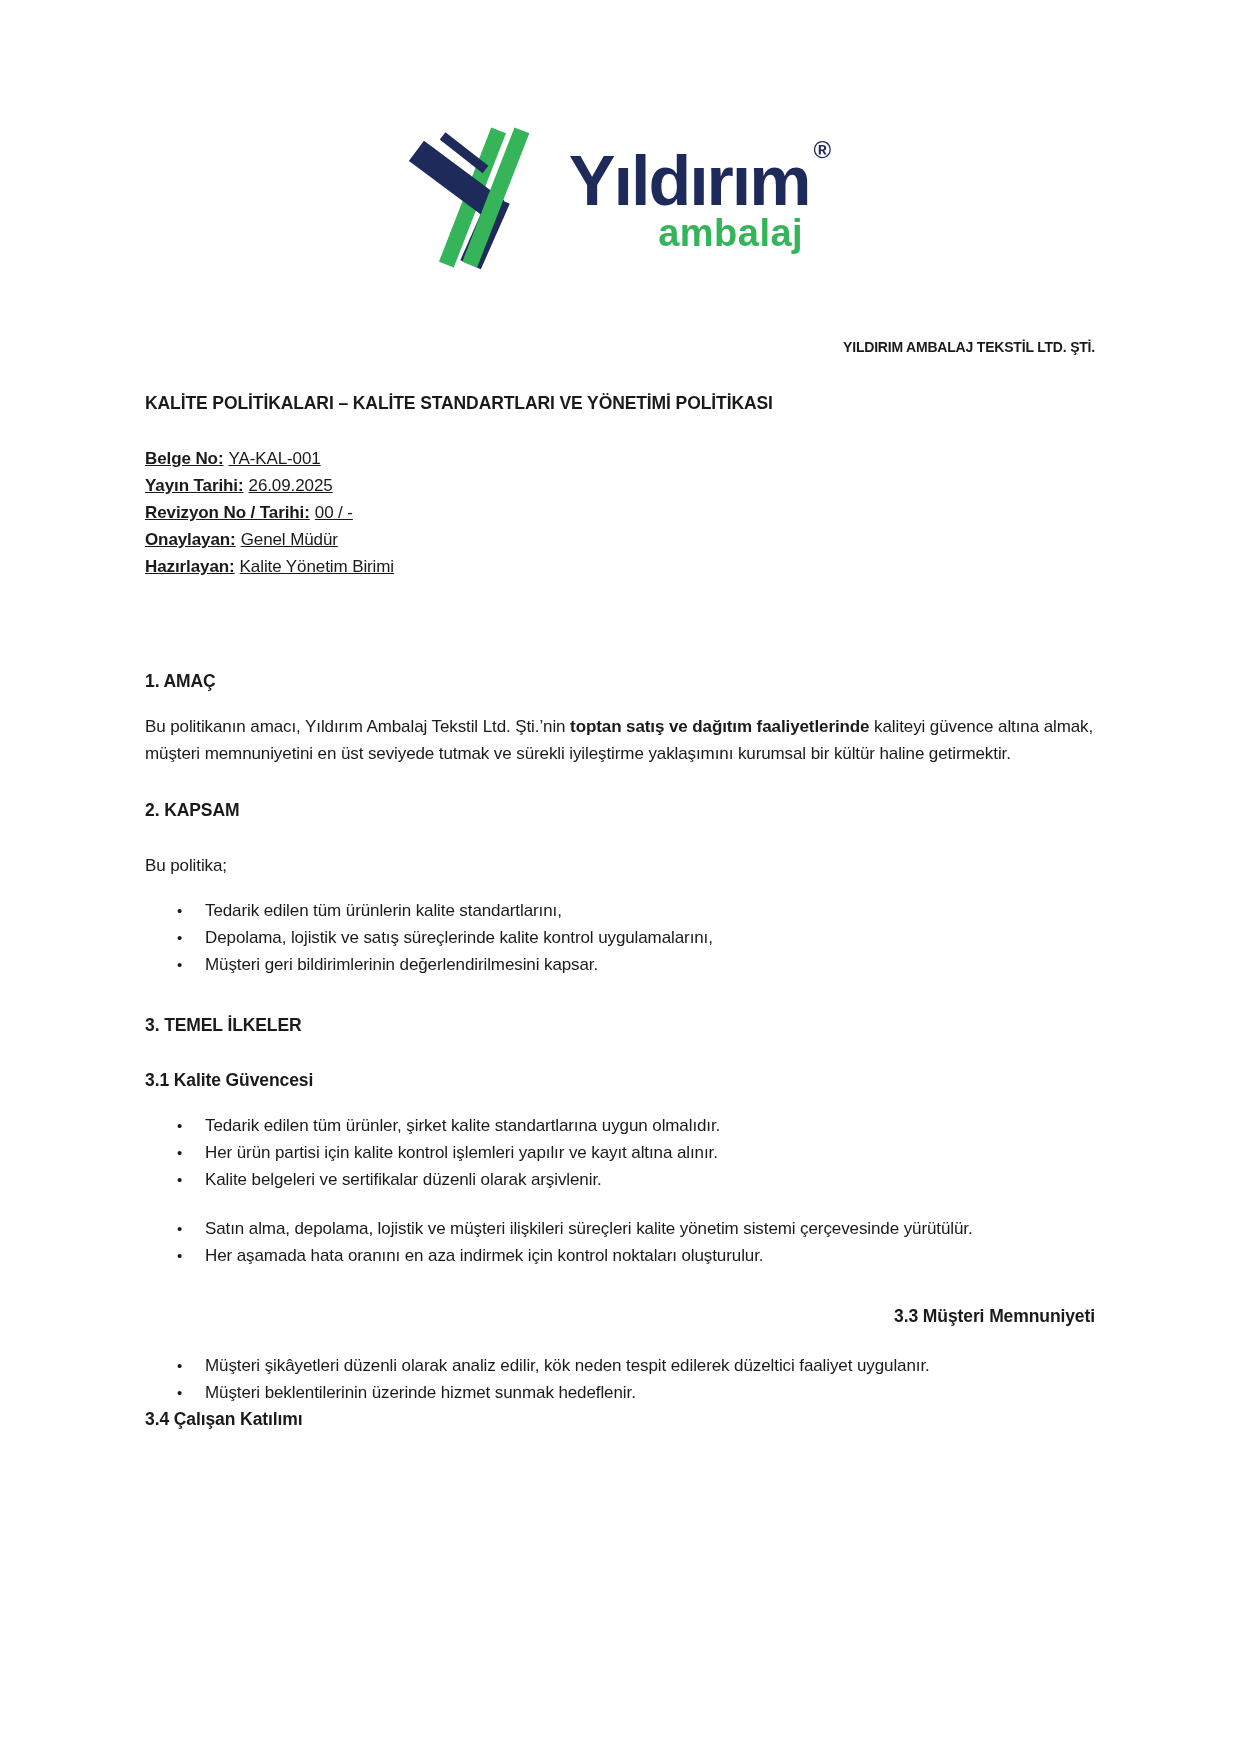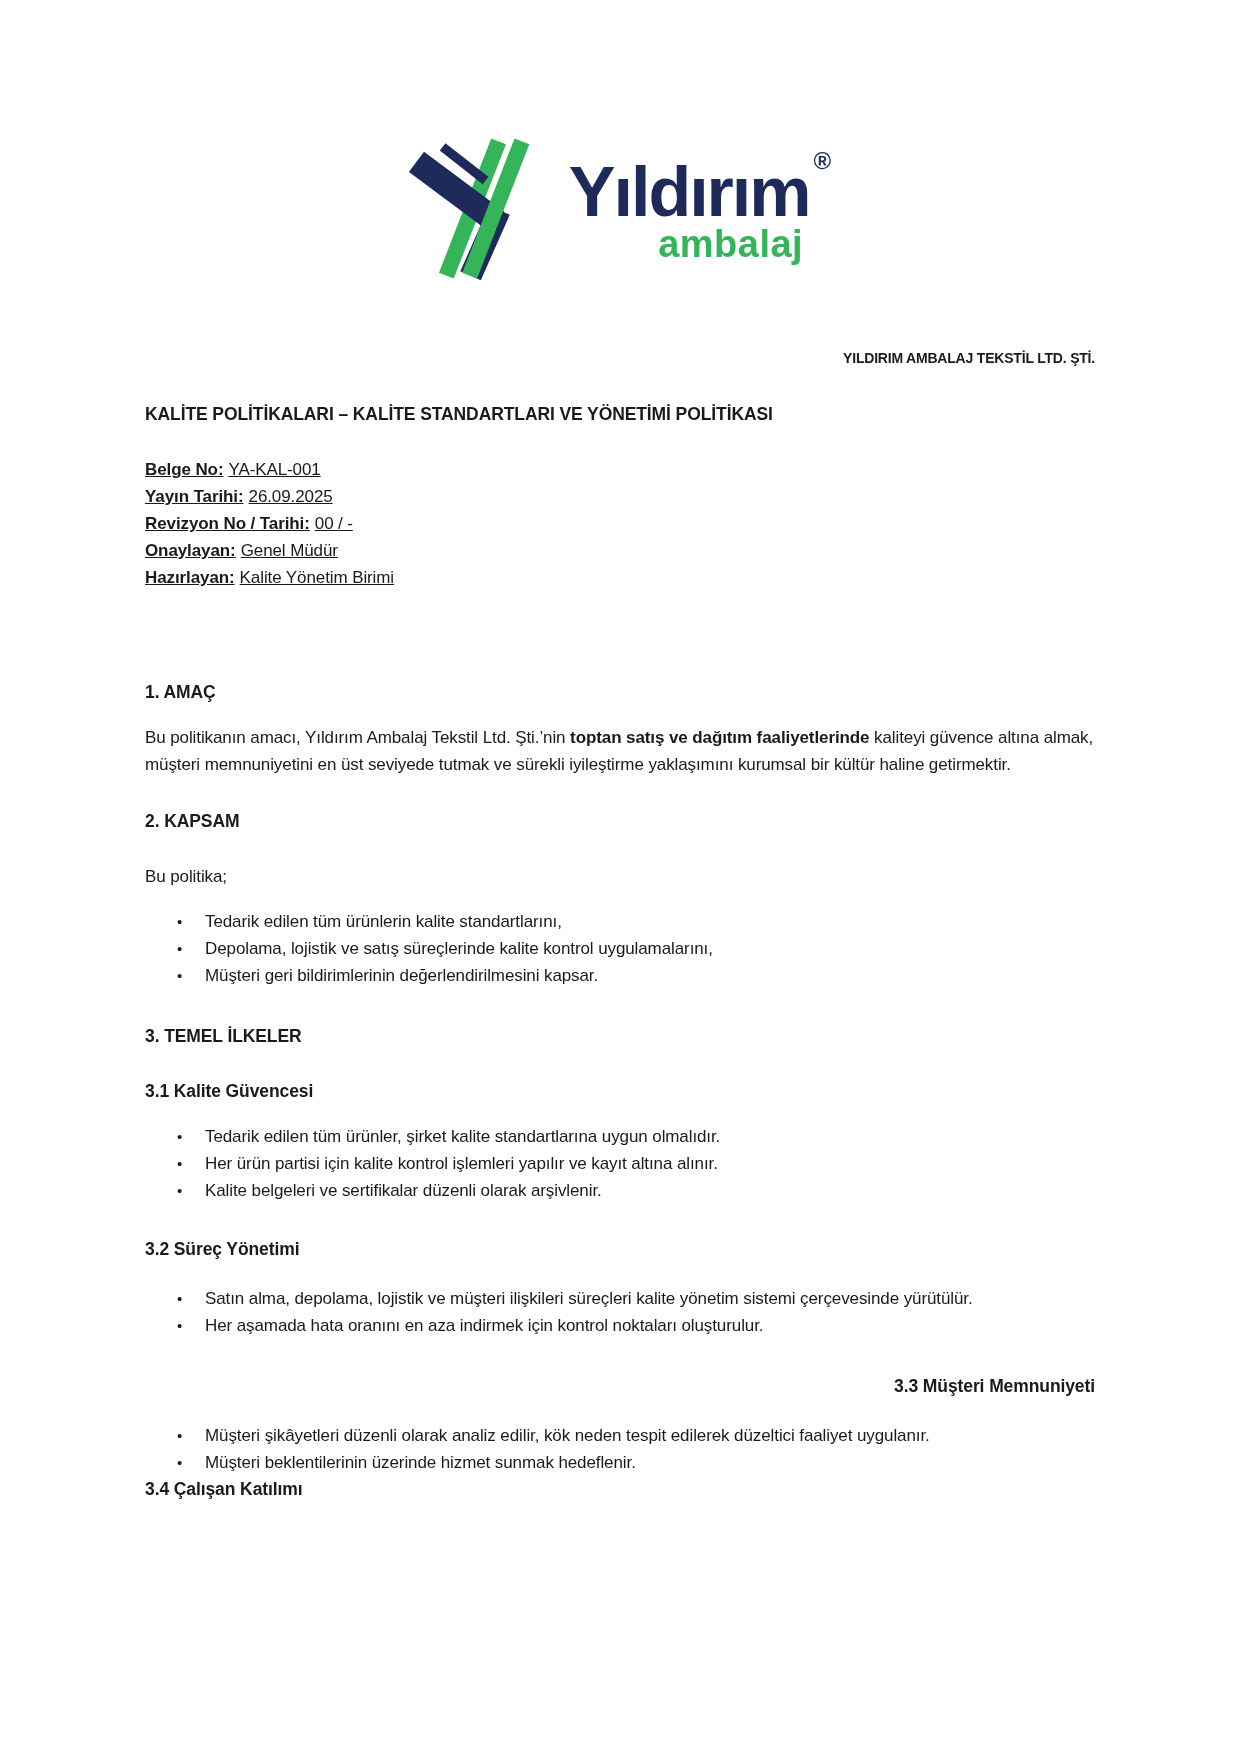--- a/index.html
+++ b/index.html
@@ -9,21 +9,21 @@
     margin:0 auto;
     background:#ffffff;
     position:relative;
     font-family:"Liberation Sans", sans-serif;
     color:#1a1a1a;
     font-size:17px;
     line-height:27px;
     letter-spacing:-0.1px;
     overflow:hidden;
     box-sizing:border-box;
-    padding:11px 145px;
+    padding:0 145px;
   }
   
   .logo-row{
     margin-top:122px;
     display:flex;
     justify-content:center;
     align-items:flex-start;
     gap:20px;
   }
   .logo-mark{flex:none;}
@@ -188,21 +188,20 @@
     <li>
         <span class="dot">•</span>
         <span class="li-text">Her ürün partisi için kalite kontrol işlemleri yapılır ve kayıt altına alınır.</span>
       </li>
     <li>
         <span class="dot">•</span>
         <span class="li-text">Kalite belgeleri ve sertifikalar düzenli olarak arşivlenir.</span>
       </li>
   </ul>
 
-  <div class="sec-h h-32">3.2 Süreç Yönetimi</div>
   <ul class="bullets gap22">
     <li>
         <span class="dot">•</span>
         <span class="li-text">Satın alma, depolama, lojistik ve müşteri ilişkileri süreçleri kalite yönetim sistemi çerçevesinde yürütülür.</span>
       </li>
     <li>
         <span class="dot">•</span>
         <span class="li-text">Her aşamada hata oranını en aza indirmek için kontrol noktaları oluşturulur.</span>
       </li>
   </ul>

